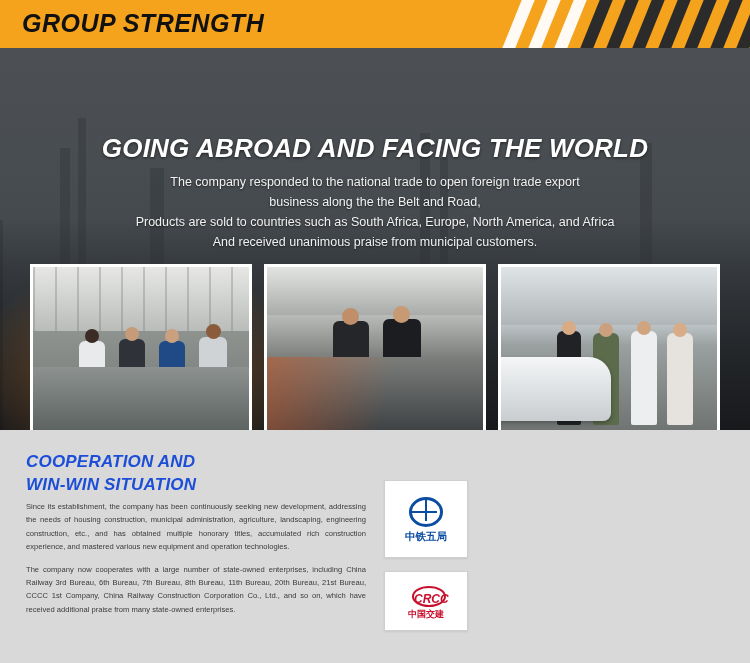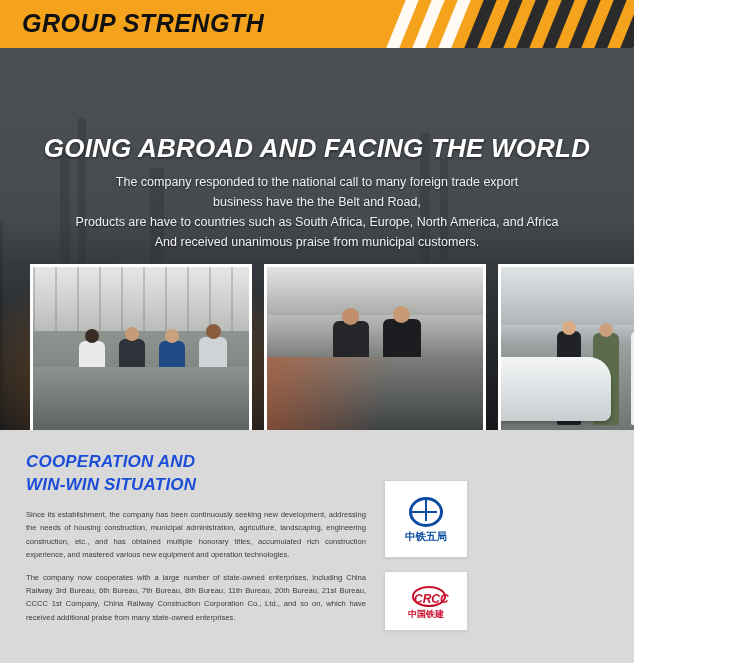--- a/index.html
+++ b/index.html
@@ -2,21 +2,21 @@
 <html><head>
 <meta charset="utf-8">
 <style>
   * { box-sizing: border-box; margin: 0; padding: 0; }
   html, body {
     width: 750px; height: 663px;
     font-family: "Liberation Sans", sans-serif;
     background: #ffffff;
     overflow: hidden;
   }
-  .page { position: relative; width: 634px; height: 663px; }
+  .page { position: relative; width: 750px; height: 663px; }
 
   
   .header {
     position: relative;
     height: 48px;
     background: #F5A21C;
     overflow: hidden;
   }
   .header-title {
     position: absolute;
@@ -193,21 +193,21 @@
   .coop { width: 340px; }
   .coop-title {
     font-size: 17px;
     font-weight: bold;
     font-style: italic;
     color: #1d4ed8;
     line-height: 23px;
     letter-spacing: 0.2px;
   }
   .coop-body {
-    margin-top: 12px;
+    margin-top: 4px;
     font-size: 7.6px;
     line-height: 13.4px;
     color: #3a3a3a;
     text-align: justify;
   }
   .coop-body p + p { margin-top: 9px; }
 
   .logos {
     width: 318px;
     padding-top: 30px;
@@ -319,23 +319,23 @@
       <span class="stack" style="left:78px;  width:8px;  height:150px;"></span>
       <span class="stack" style="left:150px; width:14px; height:100px;"></span>
       <span class="stack" style="left:420px; width:10px; height:135px;"></span>
       <span class="stack" style="left:440px; width:8px;  height:110px;"></span>
       <span class="stack" style="left:640px; width:12px; height:125px;"></span>
     </div>
 
     <div class="hero-title">GOING ABROAD AND FACING THE WORLD</div>
 
     <div class="hero-lines">
-      <div>The company responded to the national call to many foreign trade export</div>
-      <div>business have the the Belt and Road,</div>
-      <div>Products are have to countries such as South Africa, Europe, North America, and Africa</div>
+      <div>The company responded to the national trade to open foreign trade export</div>
+      <div>business along the the Belt and Road,</div>
+      <div>Products are sold to countries such as South Africa, Europe, North America, and Africa</div>
       <div>And received unanimous praise from municipal customers.</div>
     </div>
 
     <div class="photos">
 
       <div class="photo p1">
         <span class="person" style="left:46px;  width:26px; height:84px; background:#e9eaec;"></span>
         <span class="ph" style="left:52px;  bottom:88px; width:14px; height:14px; background:#3a2c24;"></span>
         <span class="person" style="left:86px;  width:26px; height:86px; background:#2f3238;"></span>
         <span class="ph" style="left:92px;  bottom:90px; width:14px; height:14px; background:#c79a78;"></span>
@@ -389,21 +389,21 @@
           </div>
         </div>
 
         <div class="logo-row r2">
           <div class="logo-card">
             <span class="logo-mark">
               <span class="crcc-oval">
                   <span>CRCC</span>
                 </span>
             </span>
-            <span class="logo-text red">中国铁建</span>
+            <span class="logo-text red">中国交建</span>
           </div>
         </div>
 
       </div>
     </div>
   </div>
 
 </div>
 
 </body></html>

